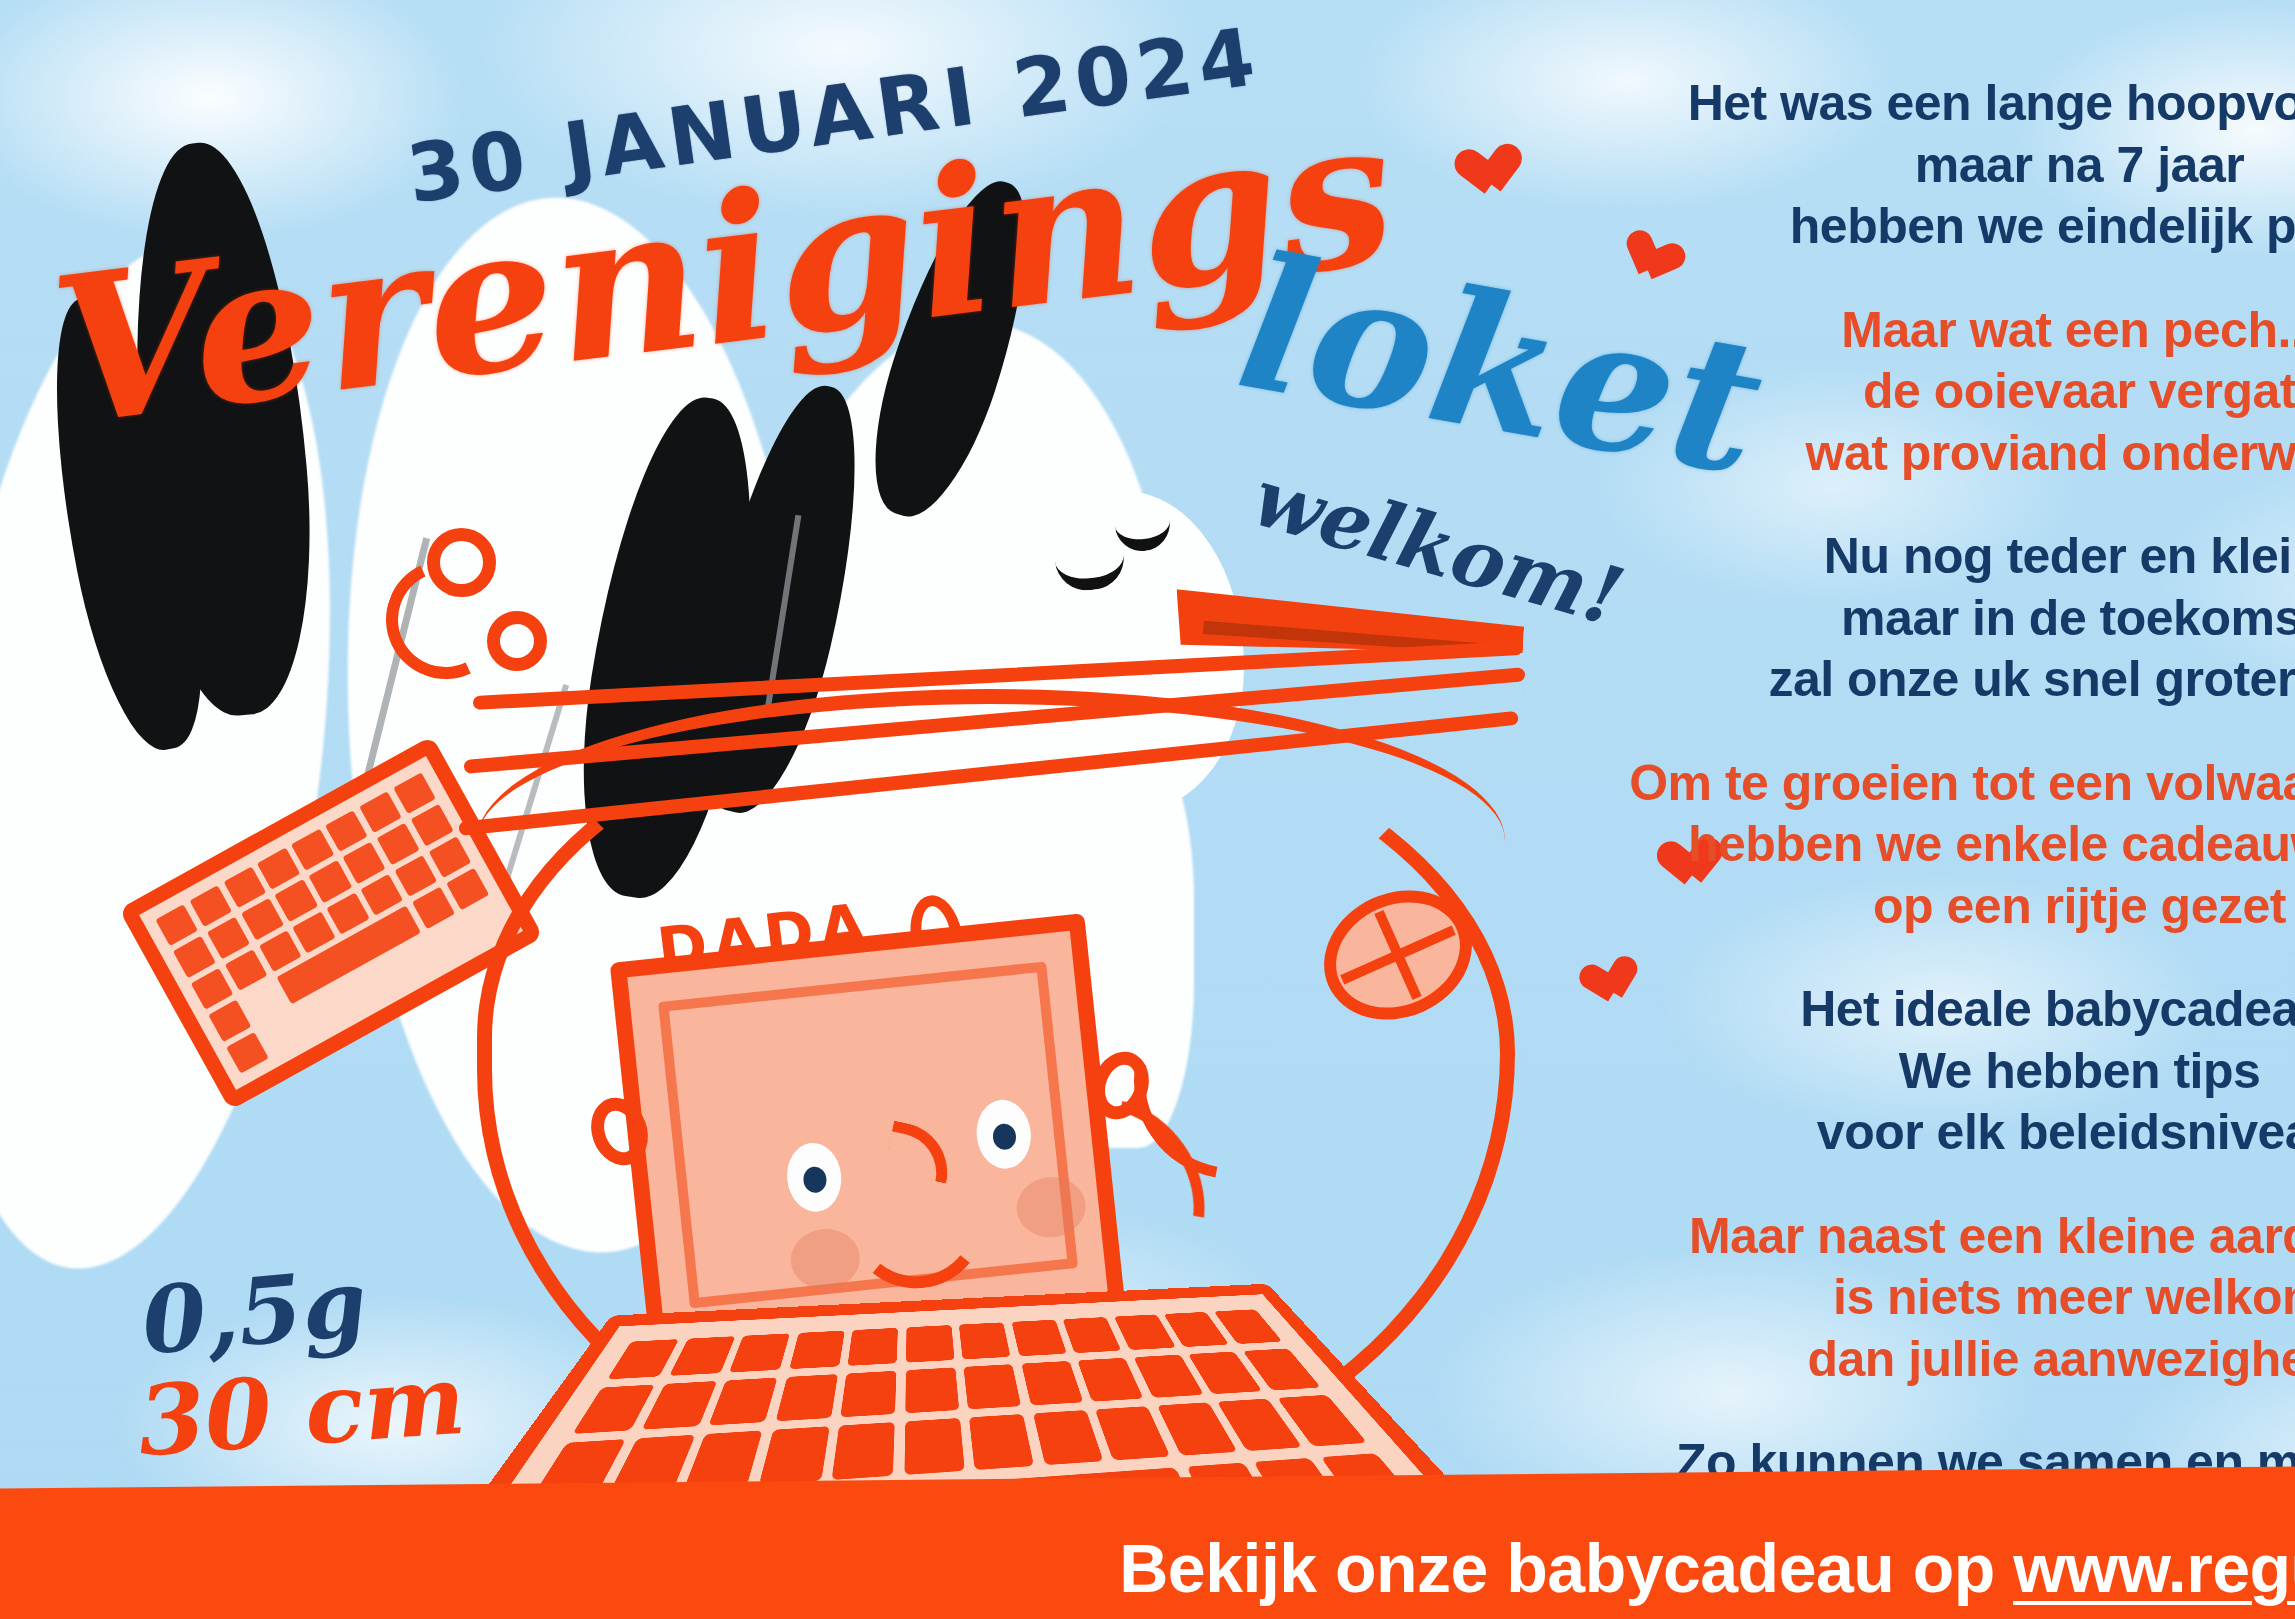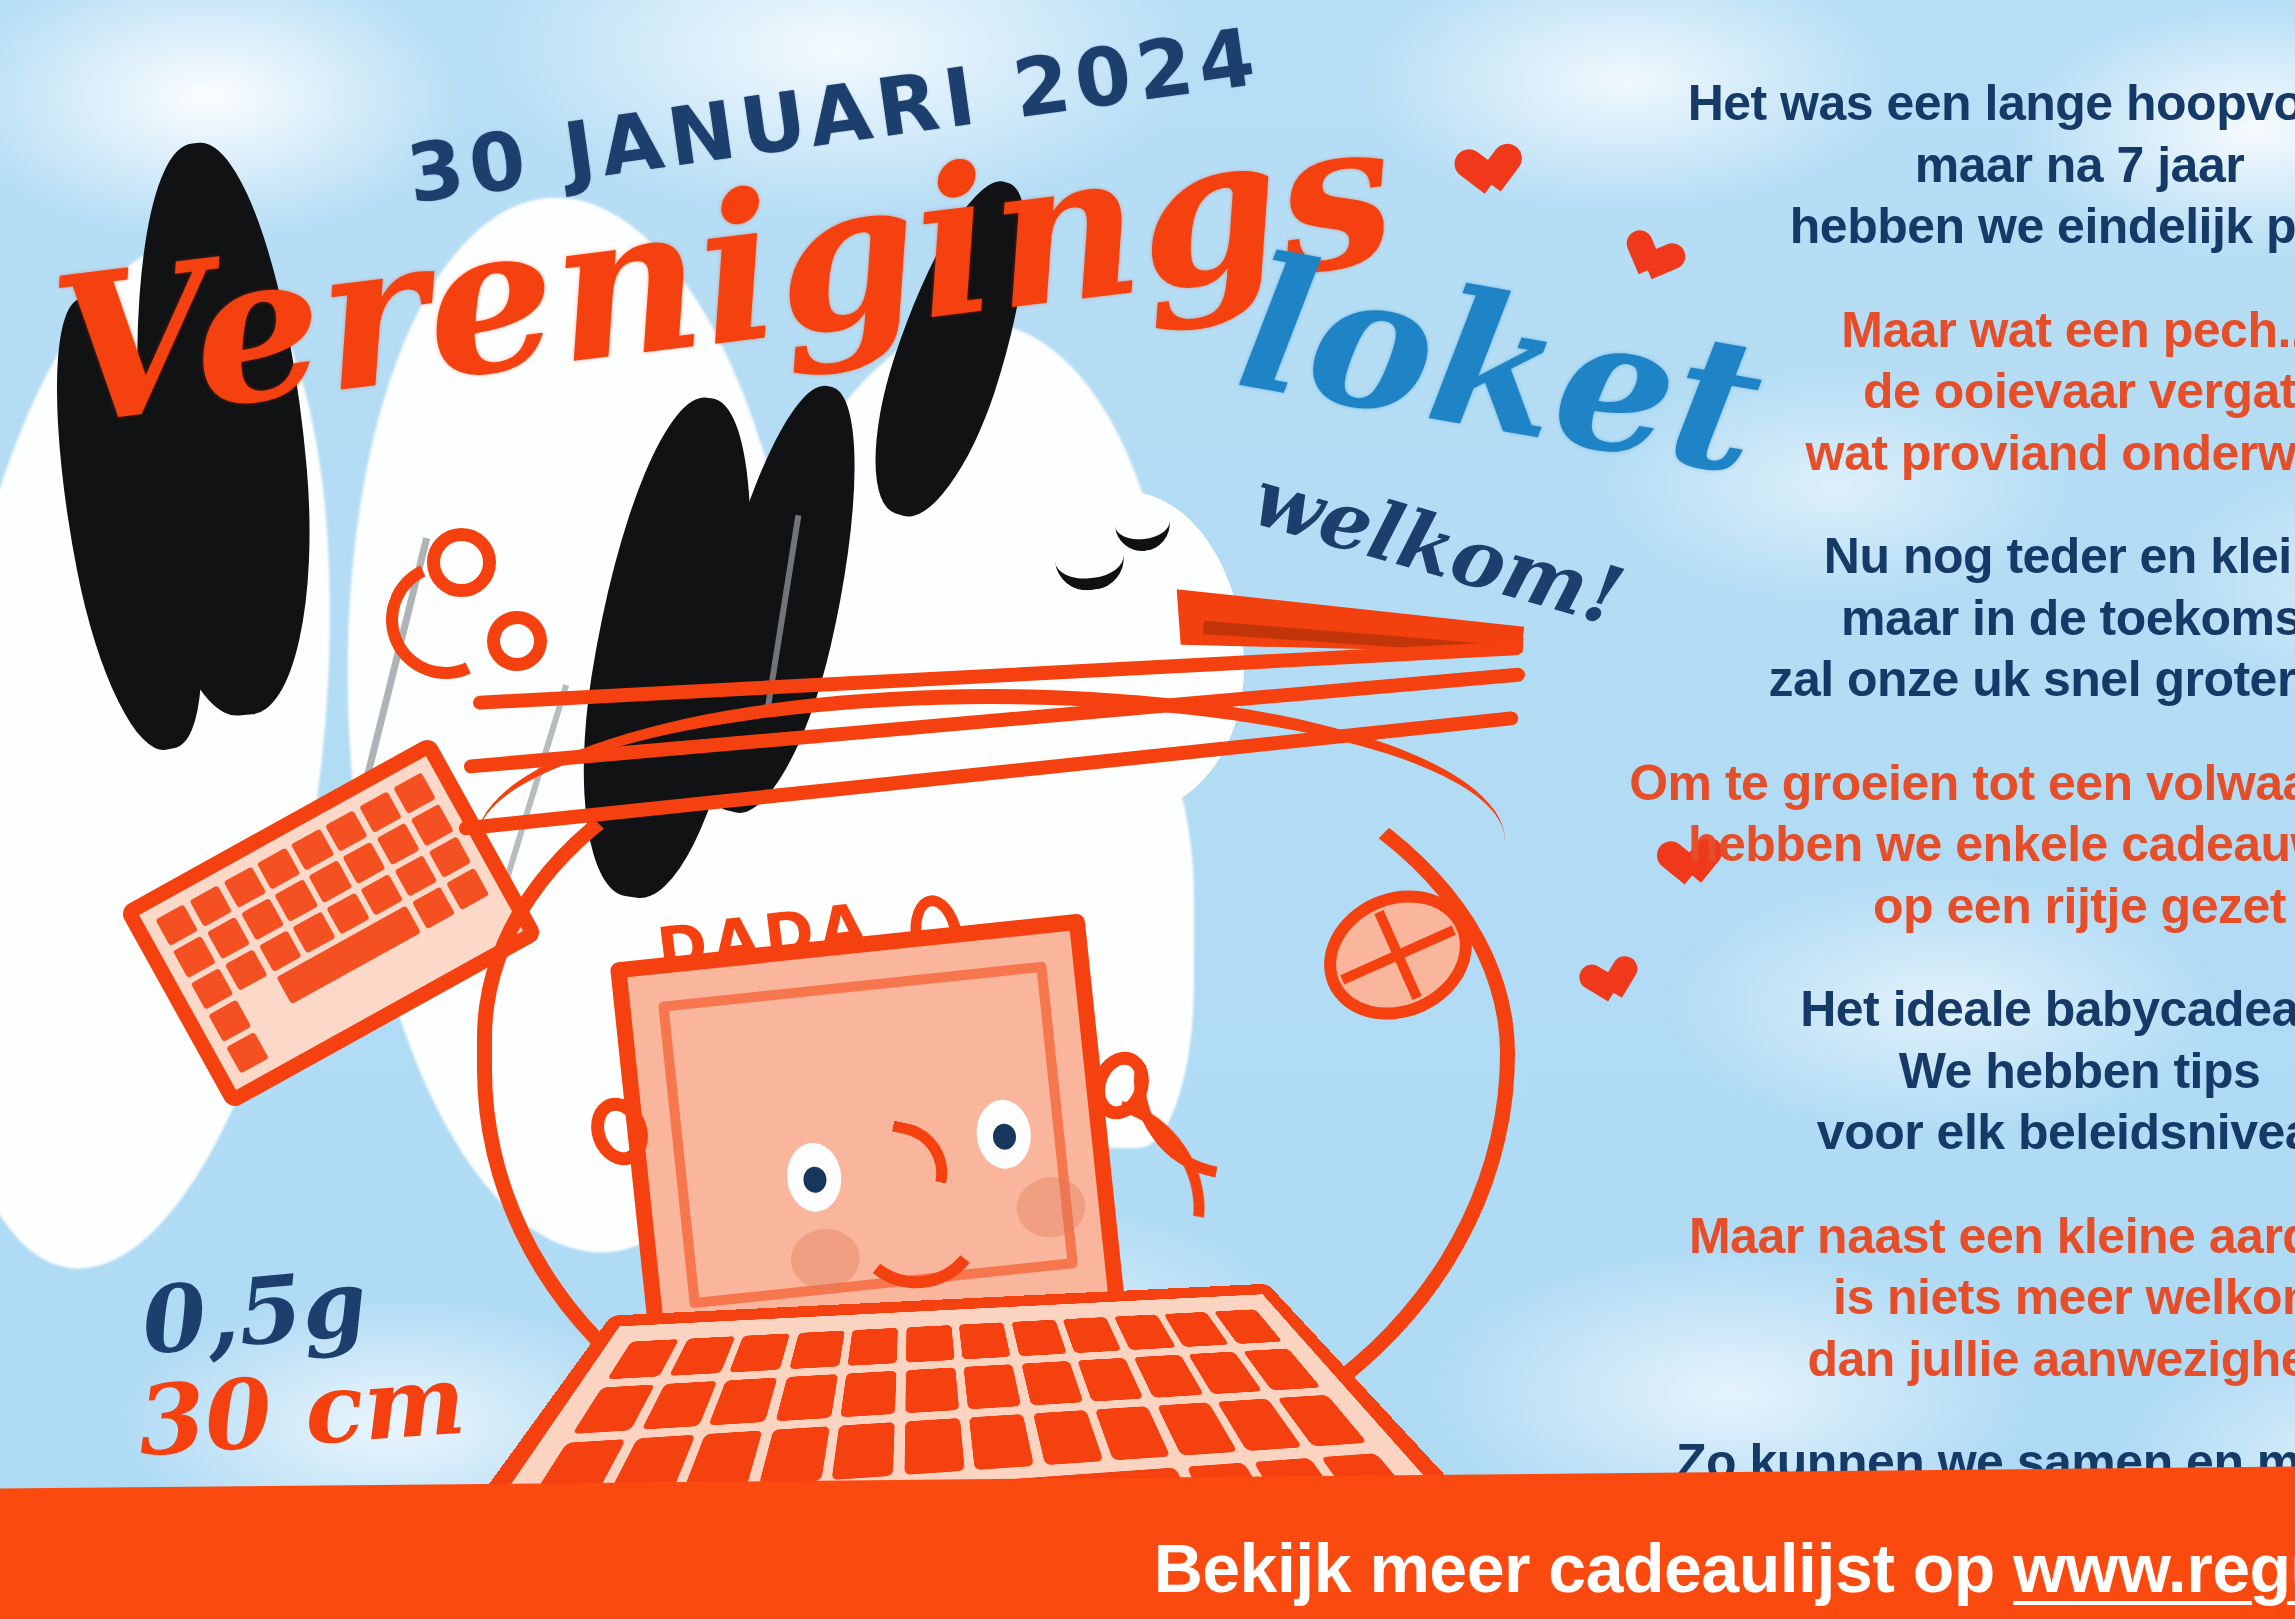--- a/index.html
+++ b/index.html
@@ -331,17 +331,17 @@
         <div class="ln">dan jullie aanwezigheid</div>
       </div>
       <div class="stanza navy">
         <div class="ln">Zo kunnen we samen en met velen</div>
         <div class="ln">onze babyvreugde delen!</div>
       </div>
     </div>
 
   <div id="banner"></div>
   <div id="banner-text">
-    <span>Bekijk meer cadeaulijst op </span><a id="banner-url" style="color:#fff;">www.regulitis.be</a>
+    <span>Bekijk onze babycadeau op </span><a id="banner-url" style="color:#fff;">www.regulitis.be</a>
   </div>
 
 </div>
 
 
 </body></html>

